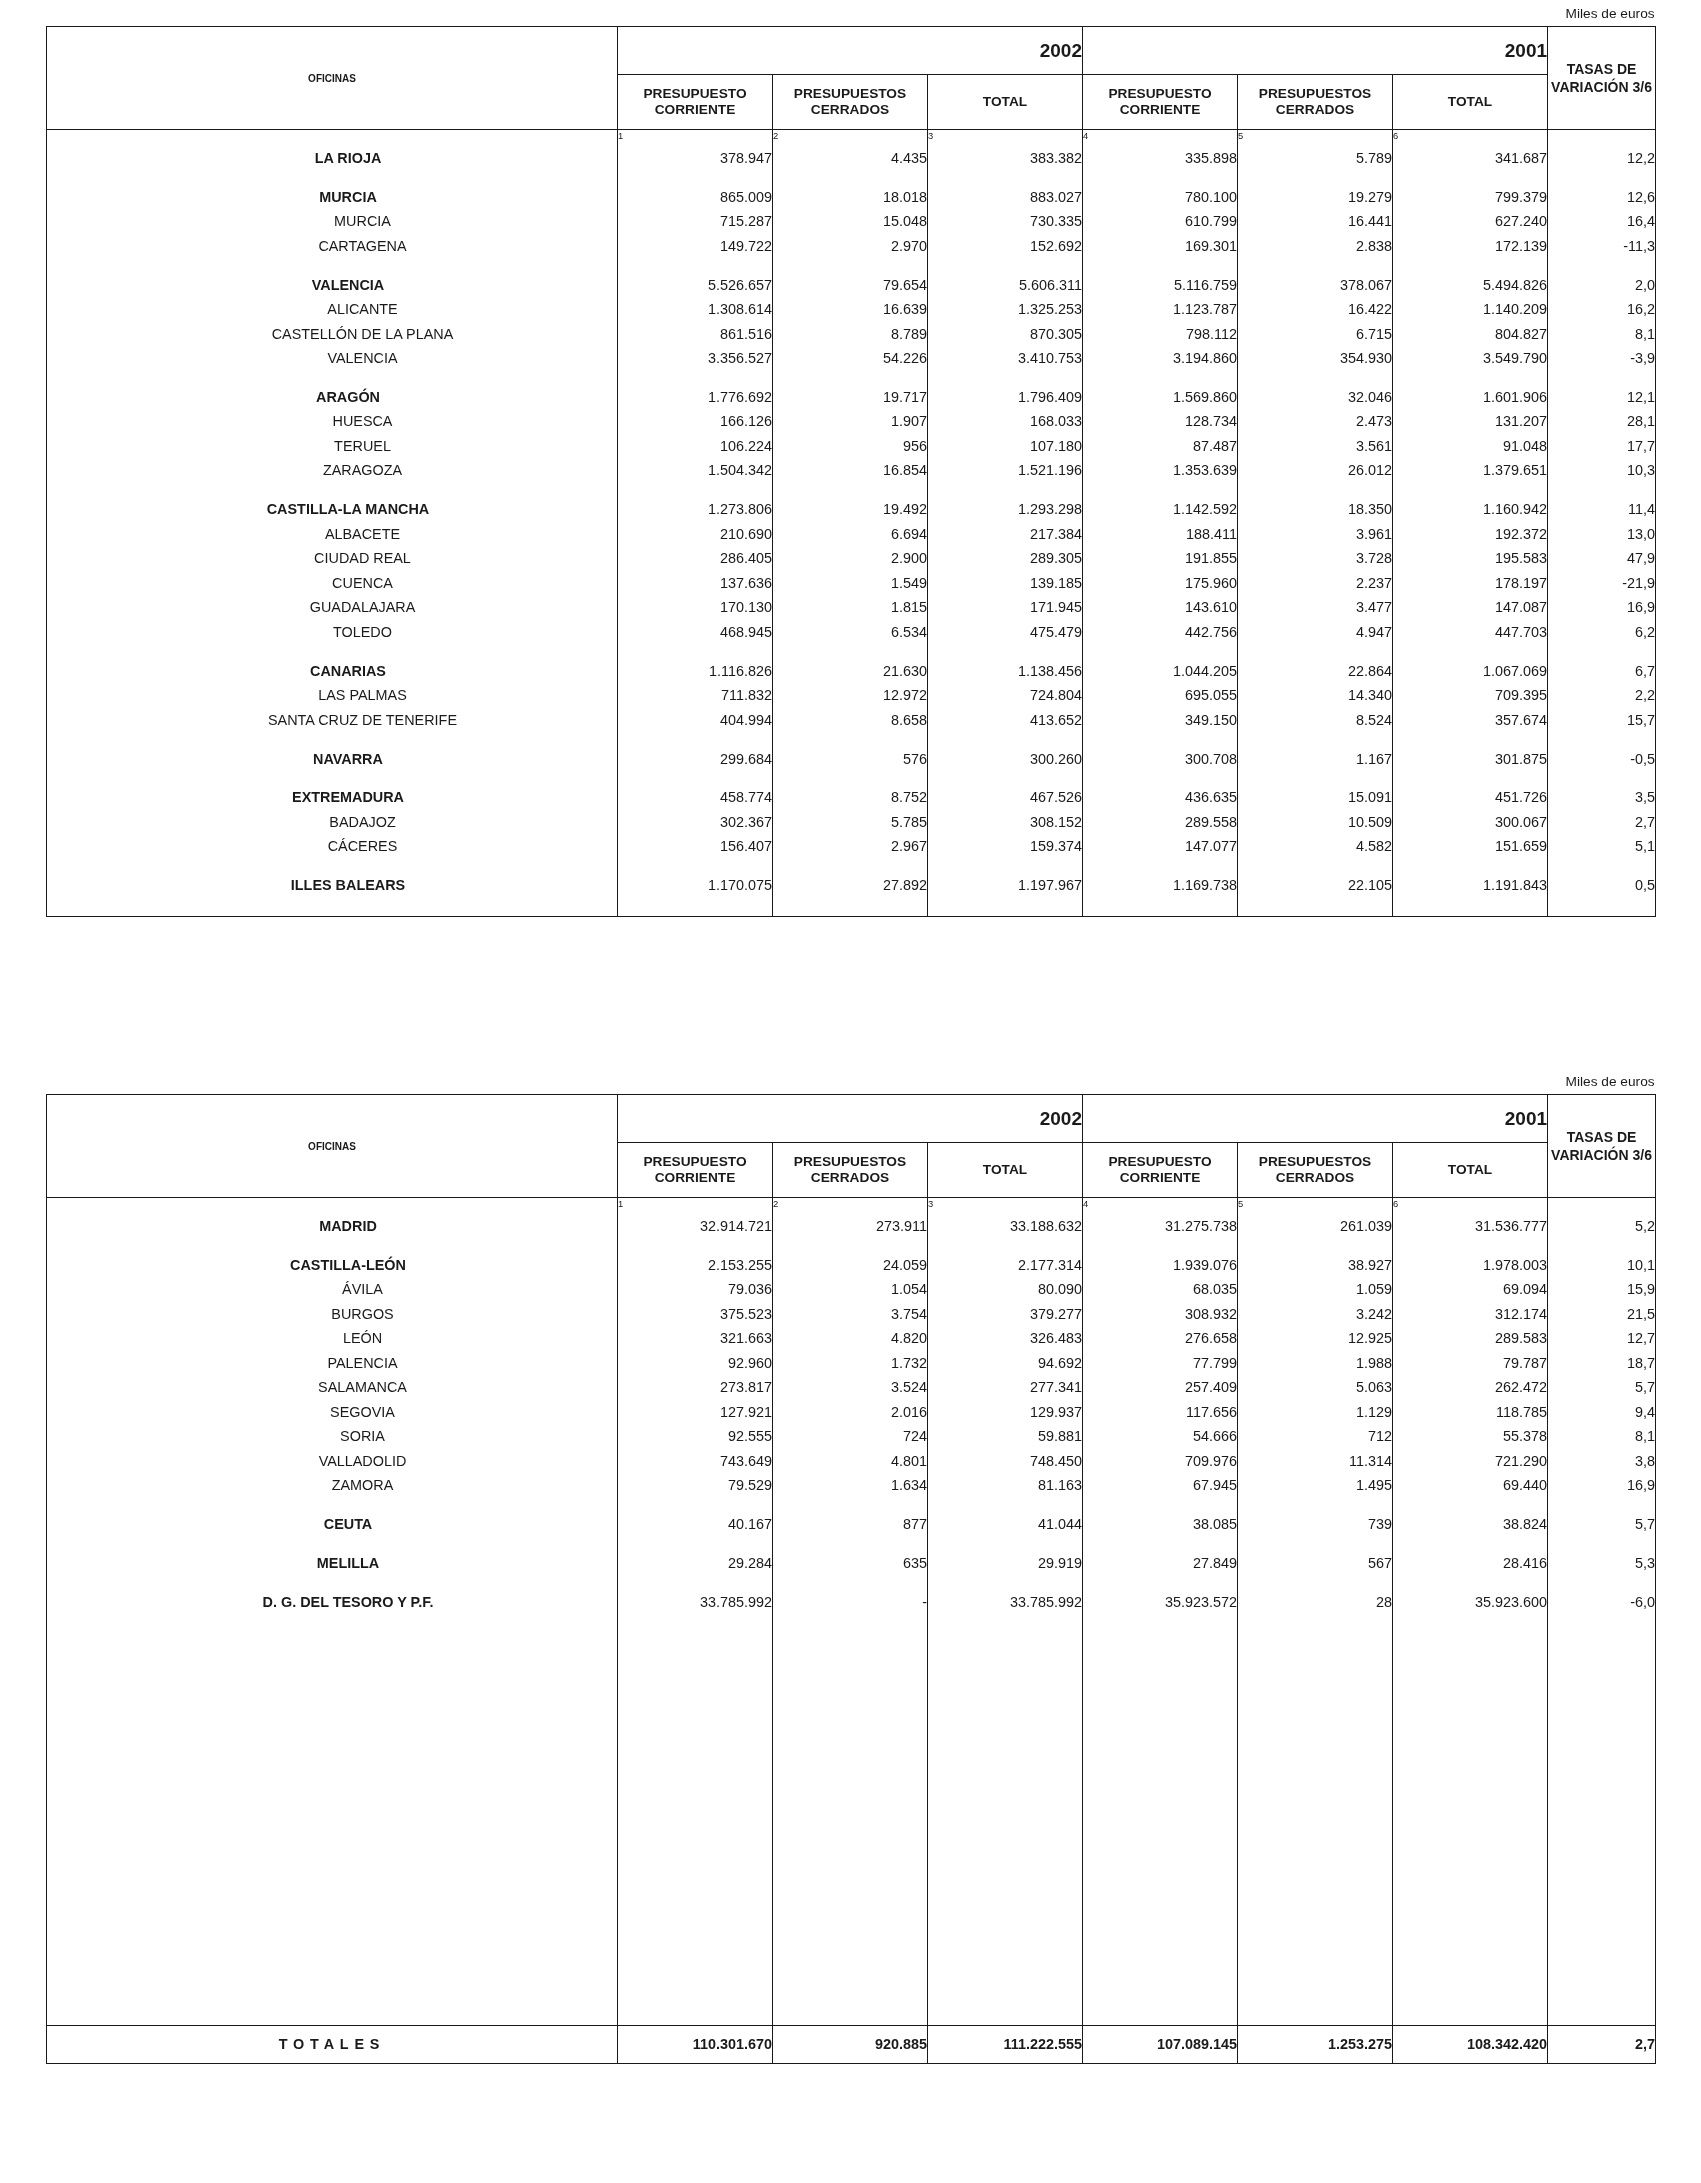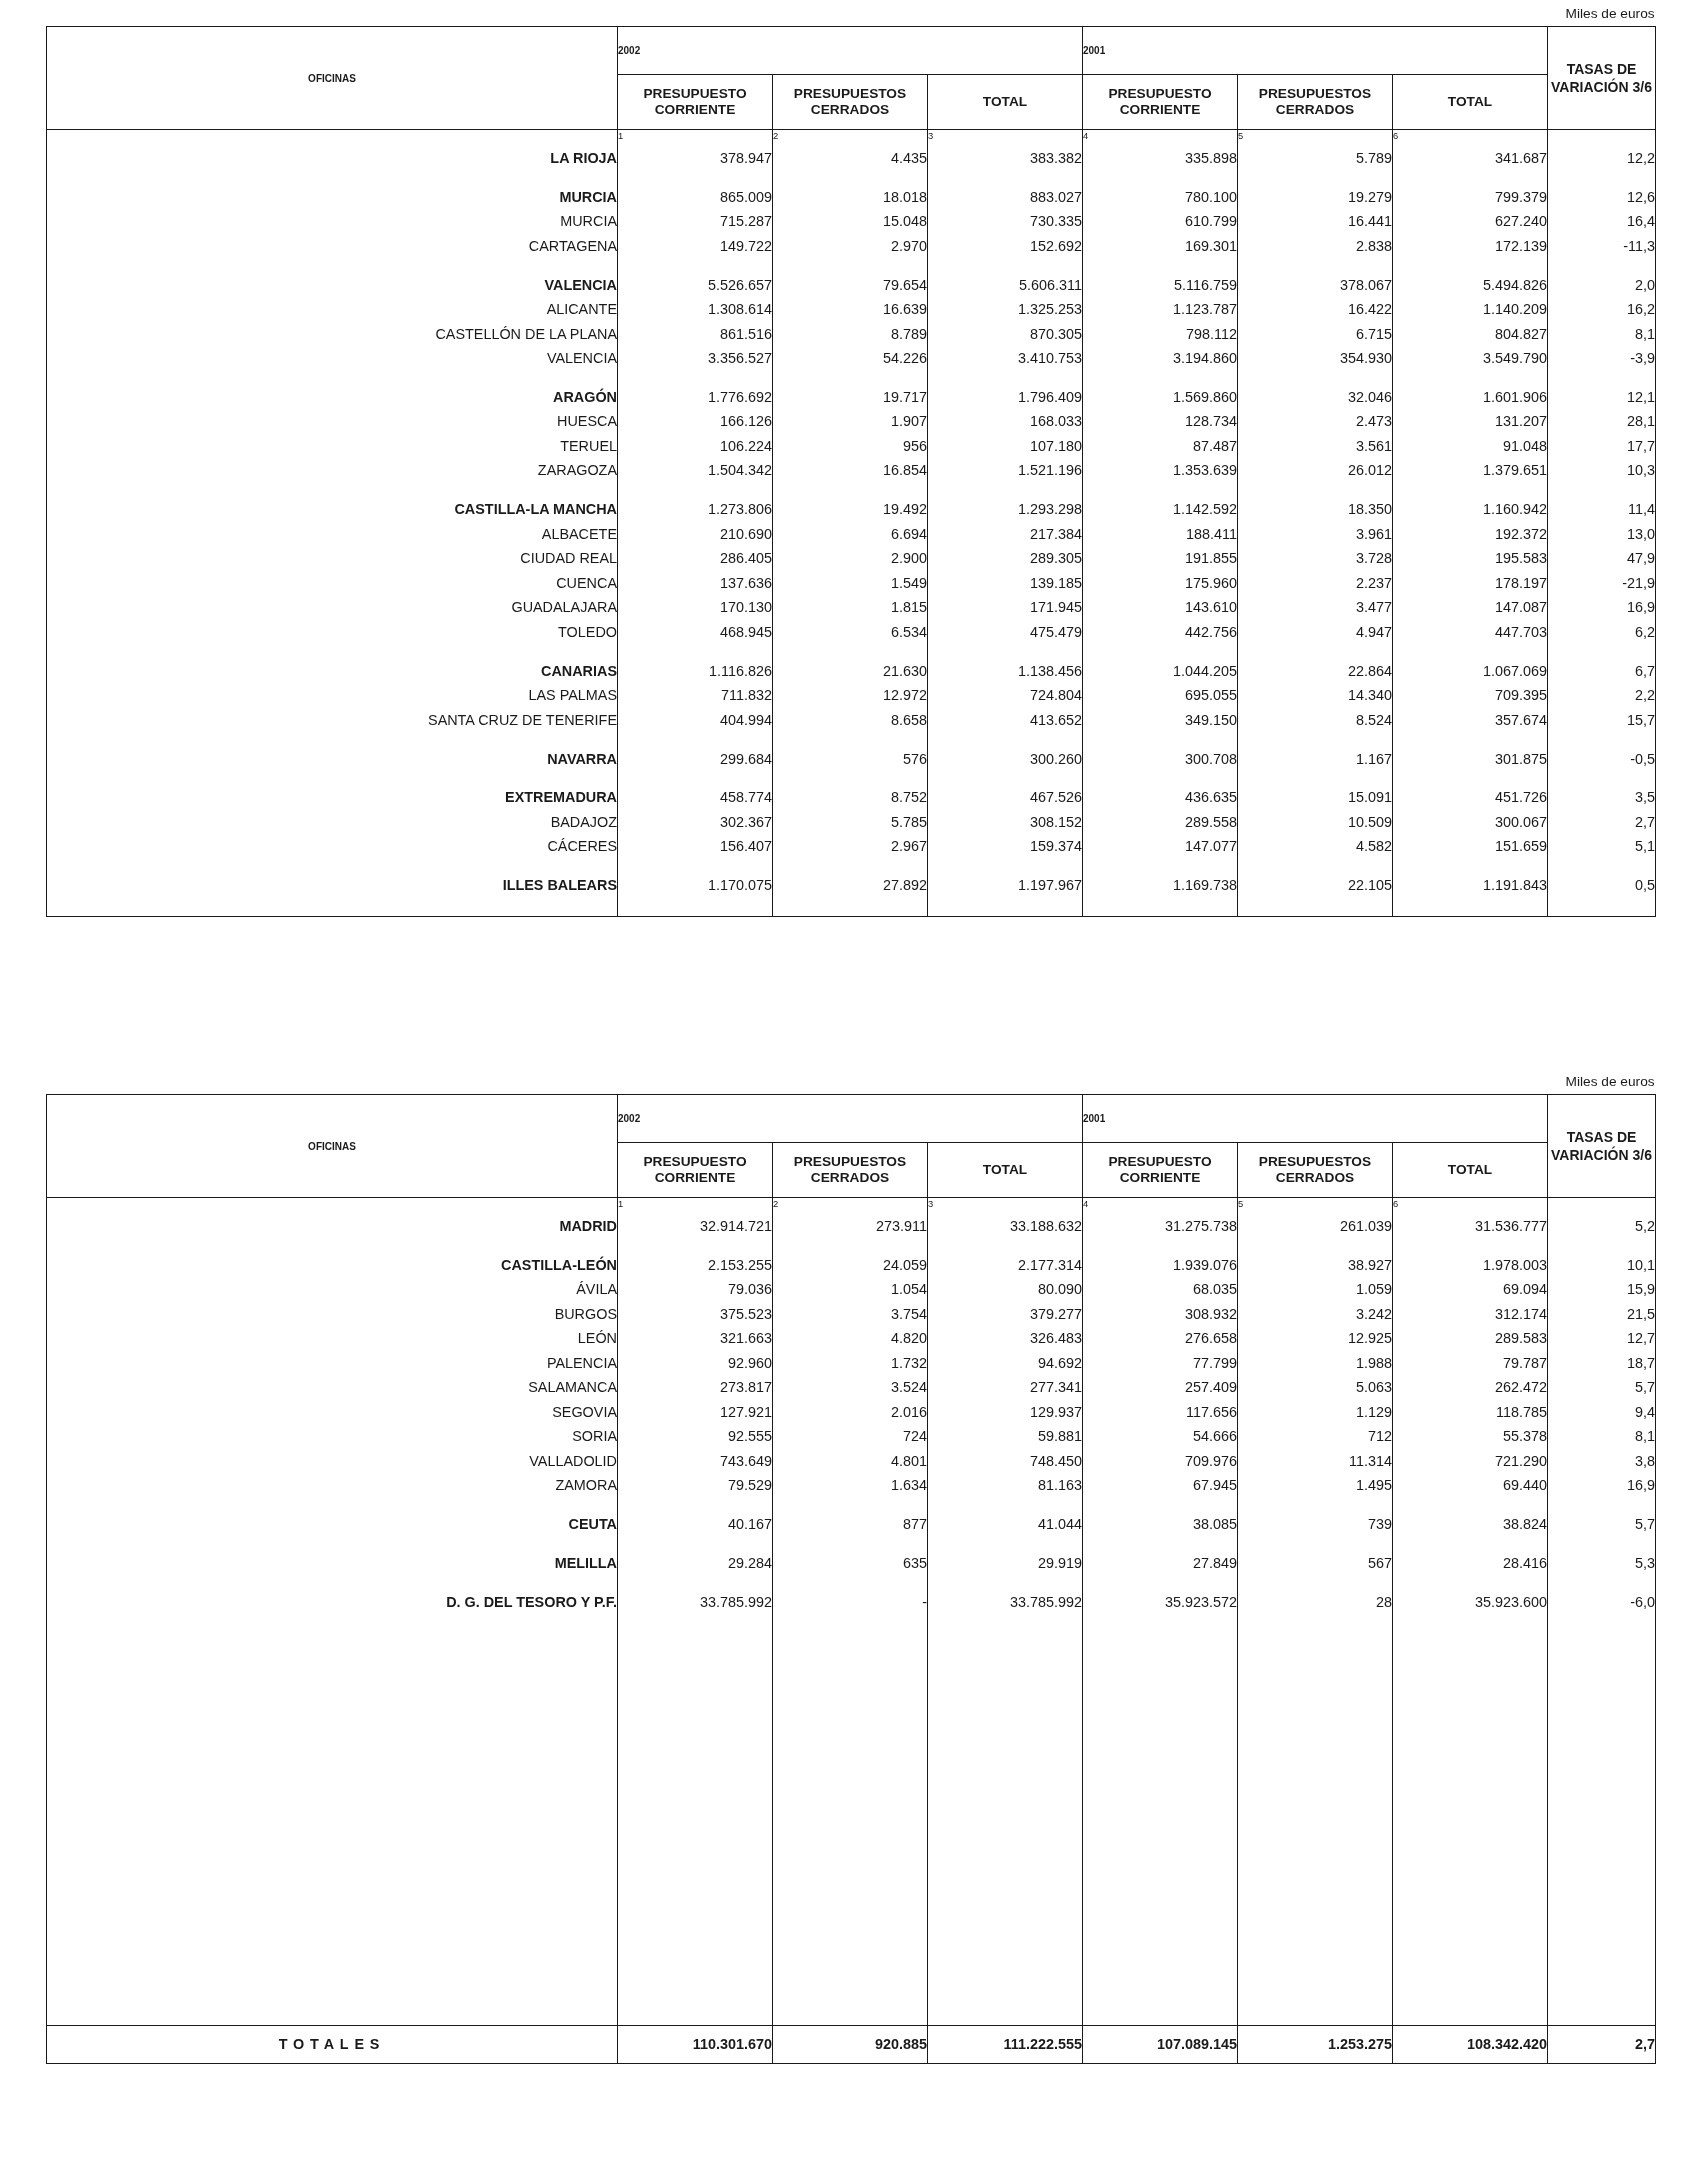--- a/index.html
+++ b/index.html
@@ -14,30 +14,30 @@
   .unit-label { font-size: 13.7px; text-align: right; padding-right: 1.4px; margin-bottom: 5px; }
 
   table.budget {
     border-collapse: collapse; table-layout: fixed; width: 1610px;
     border: 1.4px solid #1a1a1a;
   }
   table.budget th, table.budget td { padding: 0; }
 
   thead th { border-bottom: 1.4px solid #1a1a1a; font-weight: bold; }
   .oficinas-h { font-size: 10px; text-align: center; vertical-align: middle; }
-  .year-h { height: 48px; font-size: 10px; text-align: left; vertical-align: middle; }
+  .year-h { height: 48px; font-size: 19px; text-align: right; vertical-align: middle; }
   .sub-h { height: 55px; font-size: 13.7px; text-align: center; vertical-align: middle; line-height: 1.18; padding: 0 5.8px; }
   .tasas-h { font-size: 14px; text-align: center; vertical-align: middle; line-height: 1.3; padding: 0 8.7px; }
 
   .vsep { border-left: 1.4px solid #1a1a1a; }
 
   .colnum-cell { height: 16px; font-size: 9.4px; font-weight: normal; text-align: left; vertical-align: top; padding: 1.4px 0 0 3.6px; }
 
   .data-row td { height: 24.5px; font-size: 14.4px; vertical-align: middle; }
-  .label-cell { text-align: right; }
+  .label-cell { text-align: center; }
   .label-cell.region { padding-left: 32px; font-weight: bold; }
   .label-cell.indent { padding-left: 61px; }
   .num-cell { text-align: right; padding-right: 11.5px; }
   .tasas-cell { padding-right: 20px; }
 
   .totals-row td { height: 38px; border-top: 1.4px solid #1a1a1a; font-weight: bold; font-size: 14.4px; vertical-align: middle; }
   td.totals-label { text-align: center; letter-spacing: 5.8px; font-weight: bold; }
 </style>
 </head>
 <body>

